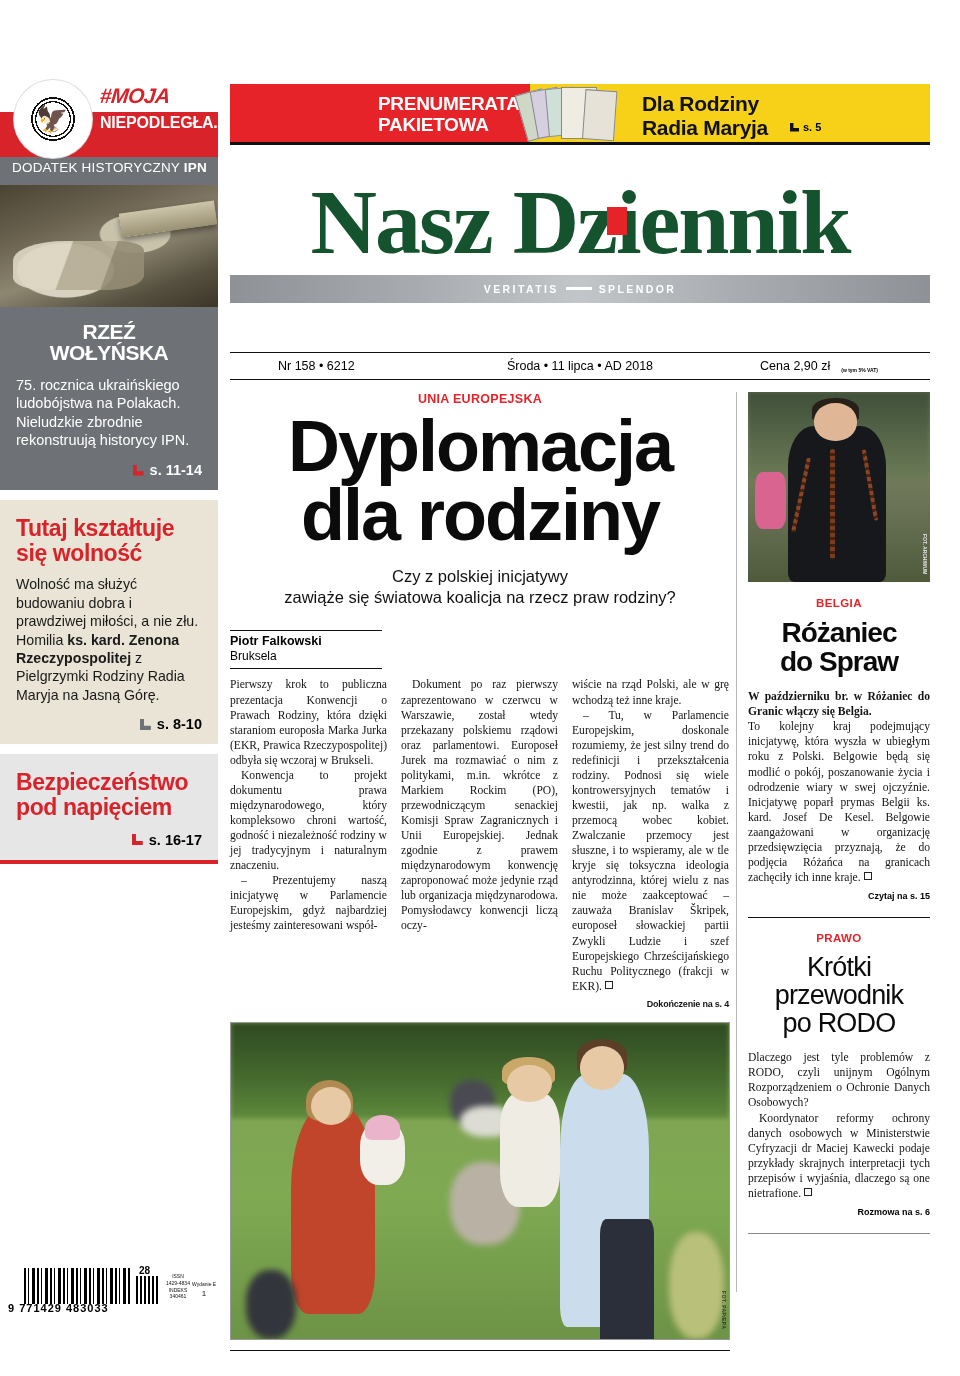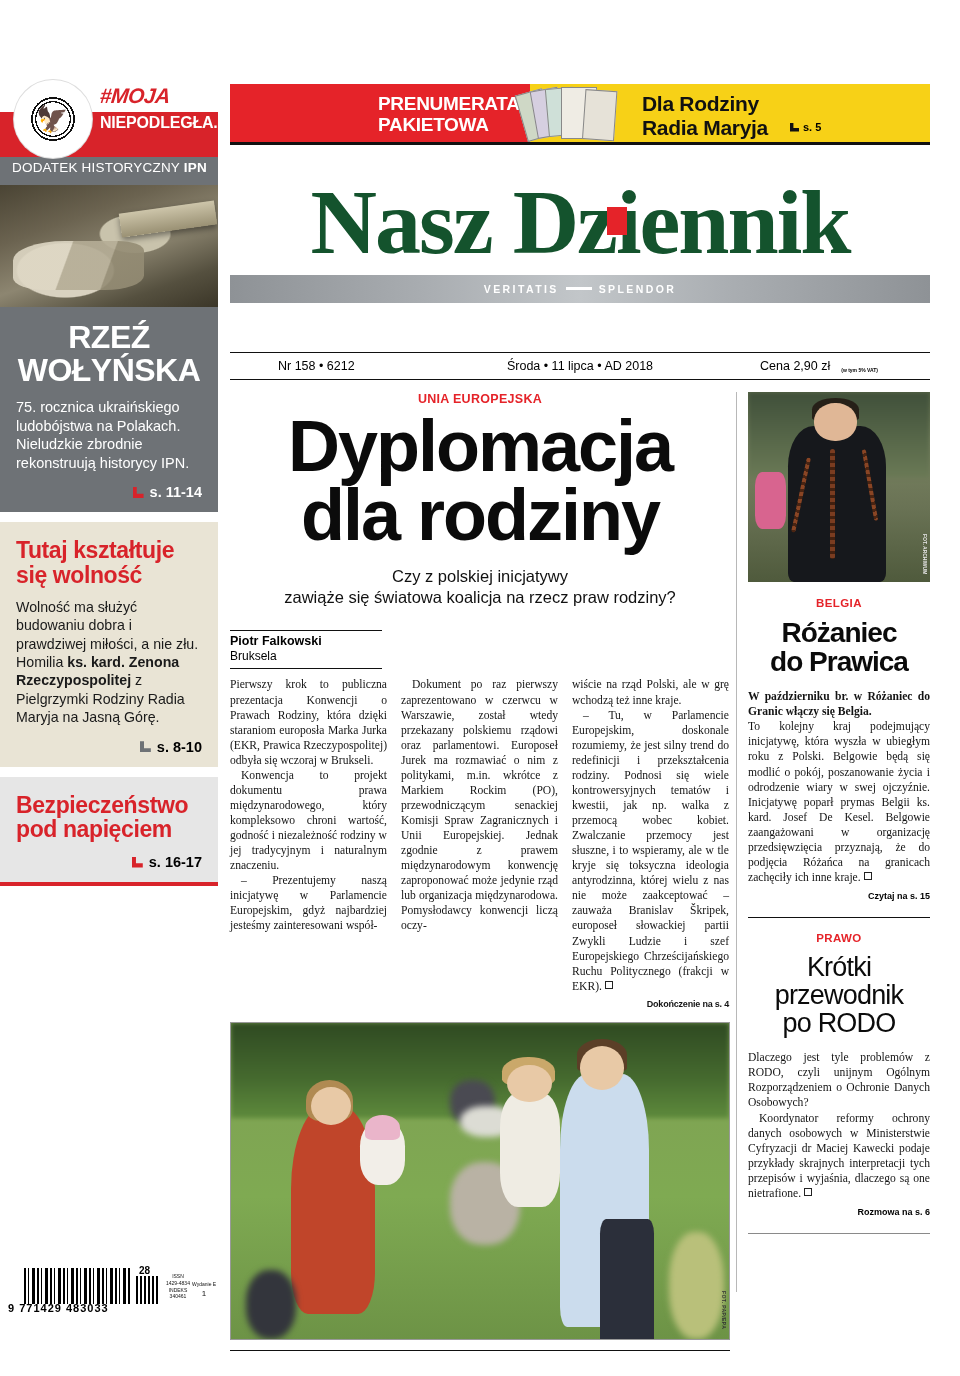--- a/index.html
+++ b/index.html
@@ -60,21 +60,21 @@
   .dig-photo .bones{
     position:absolute;left:6%;top:46%;width:60%;height:40%;
     background:linear-gradient(110deg,#ded7c4 0 40%, #b5ad96 41% 70%, #948c74 71%);
     border-radius:40% 20% 30% 25%;opacity:.9;
   }
 
   .rzez-box{
     width:218px;background:#6e7276;color:#fff;padding:14px 16px 12px;box-sizing:border-box;
   }
   .rzez-title{
-    font-size:32px;font-weight:bold;line-height:1.02;text-align:center;letter-spacing:-0.5px;
+    font-size:21px;font-weight:bold;line-height:1.02;text-align:center;letter-spacing:-0.5px;
     margin:0 0 12px 0;
   }
   .rzez-lead{font-size:14.5px;line-height:1.28;margin:0;}
   .jump{
     text-align:right;font-weight:bold;font-size:14.5px;margin-top:12px;
     display:flex;justify-content:flex-end;align-items:center;gap:6px;
   }
   .jump .arrow{
     width:11px;height:11px;background:#d8232a;display:inline-block;
     clip-path:polygon(0 0,38% 0,38% 62%,100% 62%,100% 100%,0 100%);
@@ -482,21 +482,21 @@
       <div class="rp-bead"></div>
       <div class="rp-bead2"></div>
       <div class="rp-bead3"></div>
       <div class="credit">FOT. ARCHIWUM</div>
     </div>
 
     <div>
       <div class="r-kicker">BELGIA</div>
       <div class="r-headline">
         <div>Różaniec</div>
-        <div>do Prawica</div>
+        <div>do Spraw</div>
       </div>
       <div class="r-body">
         <p class="first"><b>W październiku br. w Różaniec do Granic włączy się Belgia.</b></p>
         <p class="first"><span>To kolejny kraj podejmujący inicjatywę, która wyszła w ubiegłym roku z Polski. Belgowie będą się modlić o pokój, poszanowanie życia i odrodzenie wiary w swej ojczyźnie. Inicjatywę poparł prymas Belgii ks. kard. Josef De Kesel. Belgowie zaangażowani w organizację przedsięwzięcia przyznają, że do podjęcia Różańca na granicach zachęciły ich inne kraje.</span><span class="sq"></span></p>
       </div>
       <div class="r-contd">Czytaj na s. 15</div>
     </div>
 
     <div class="r-sep"></div>
 

